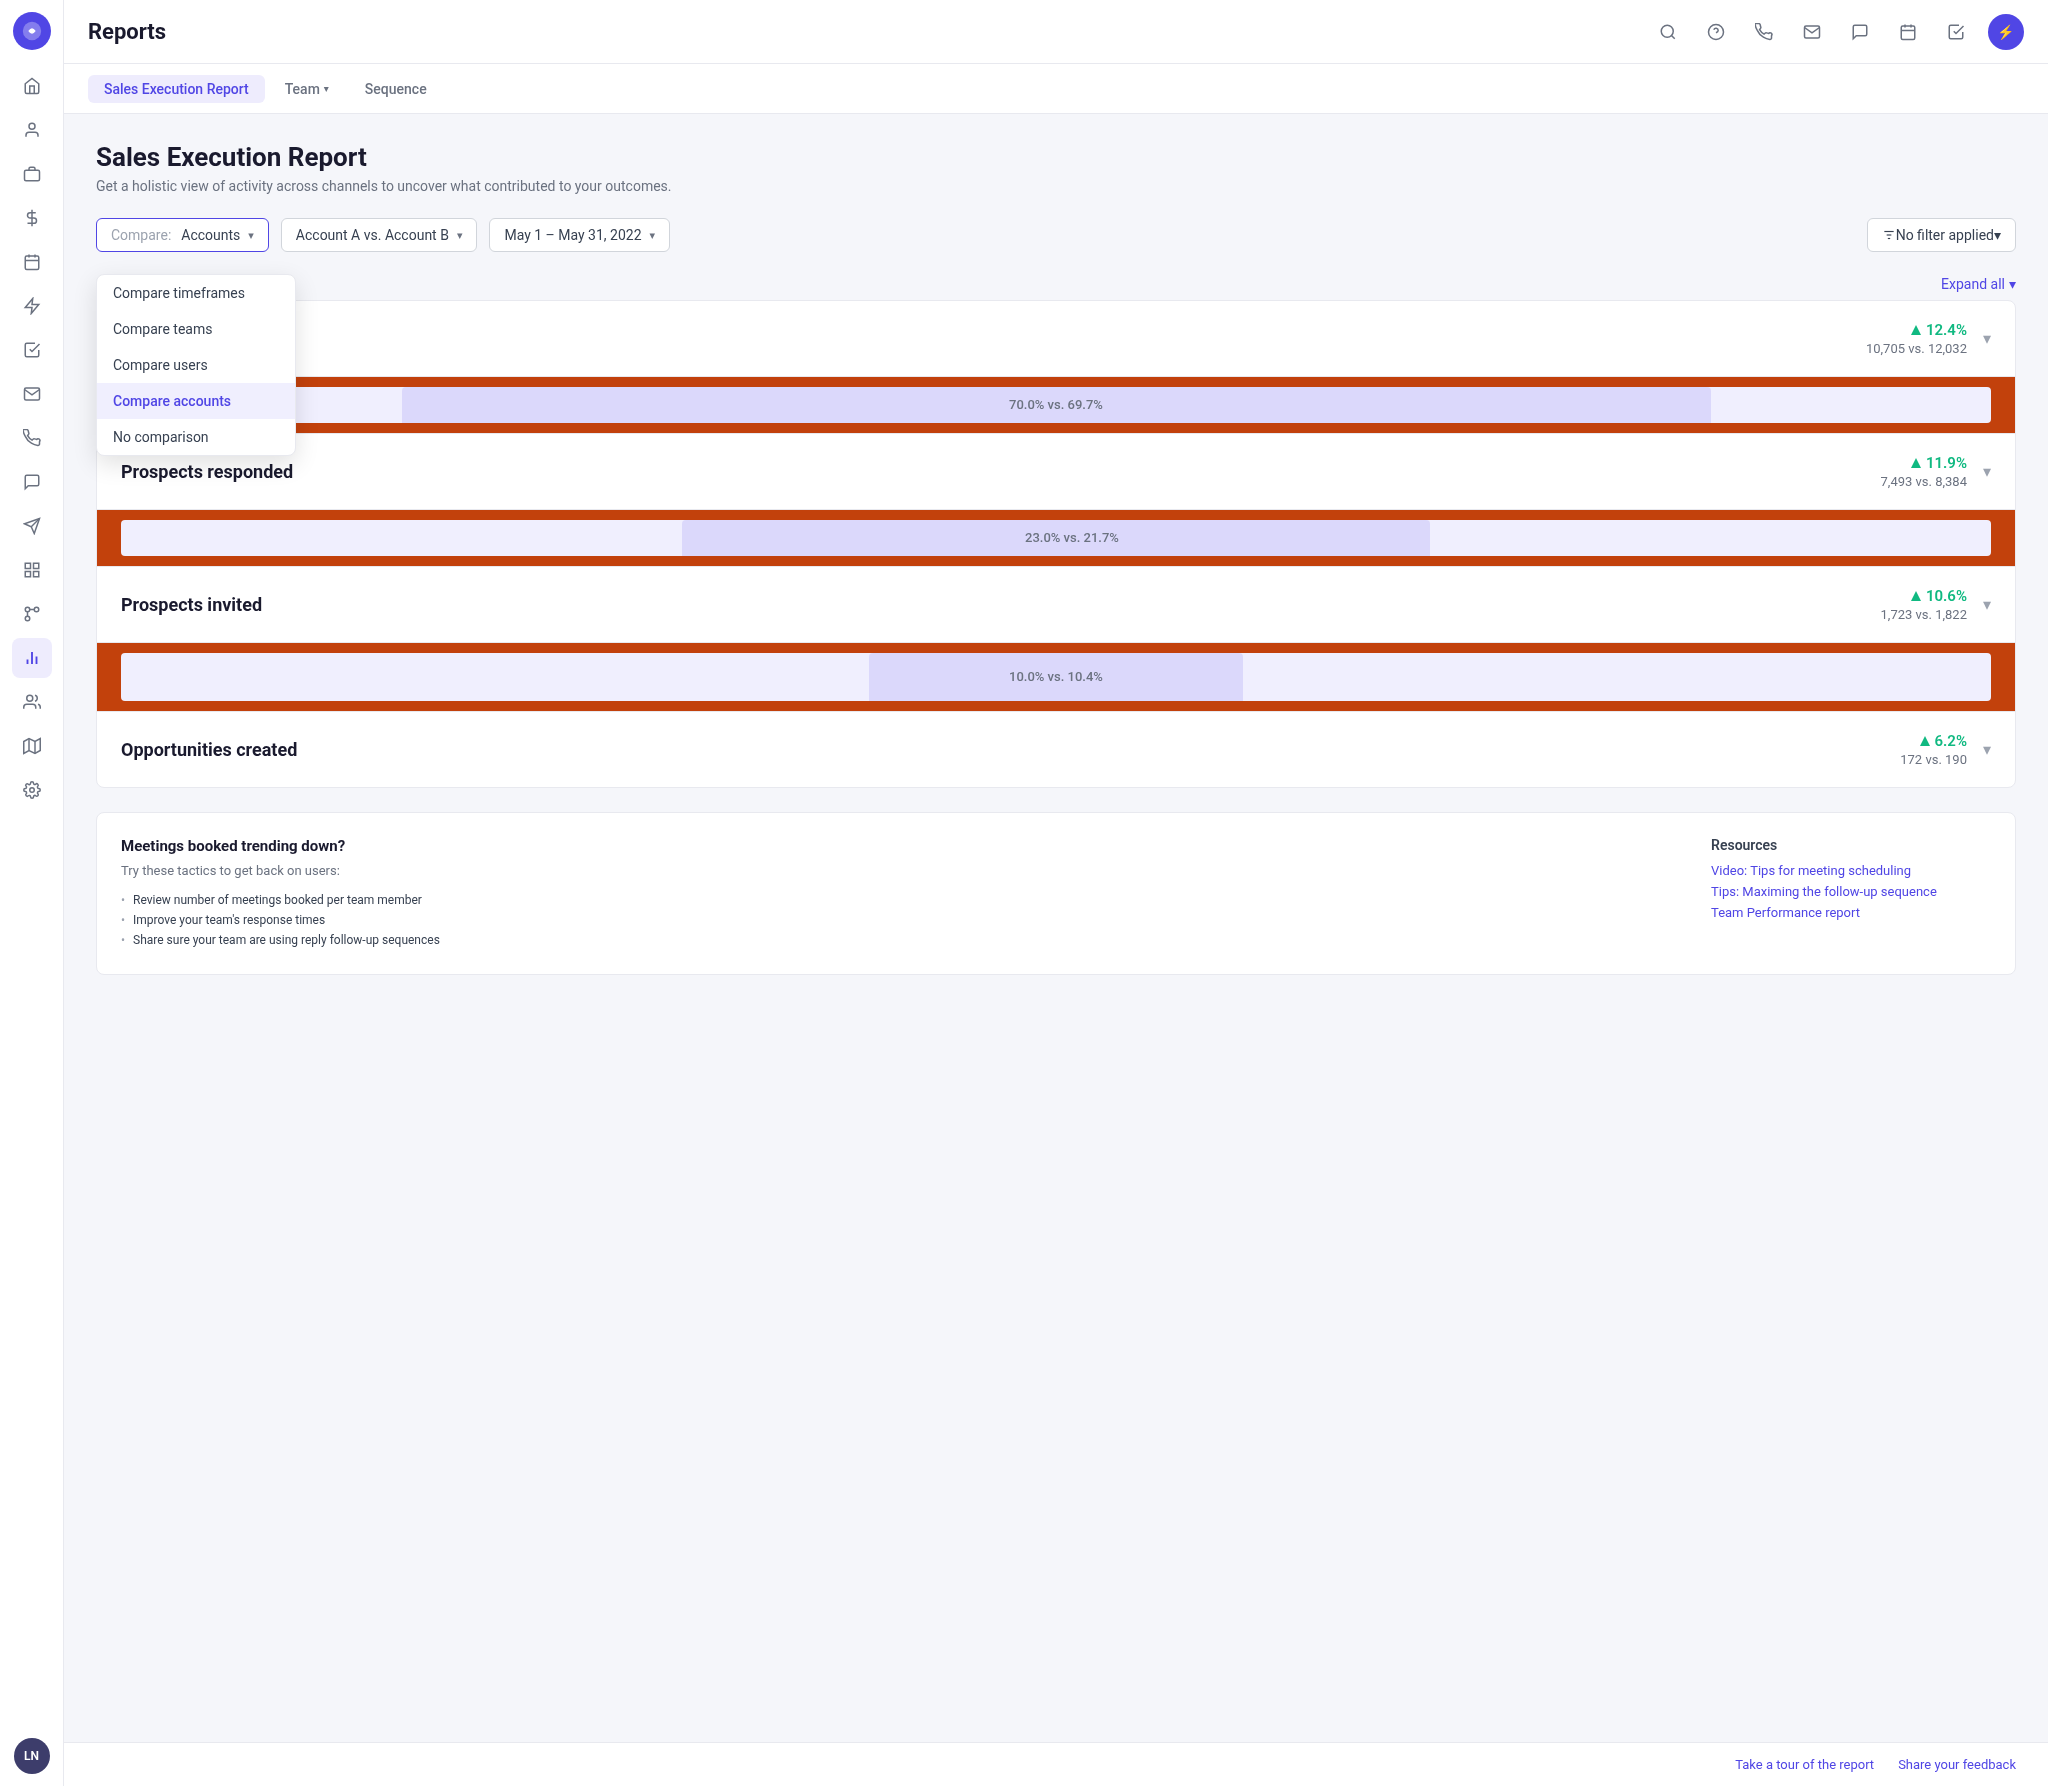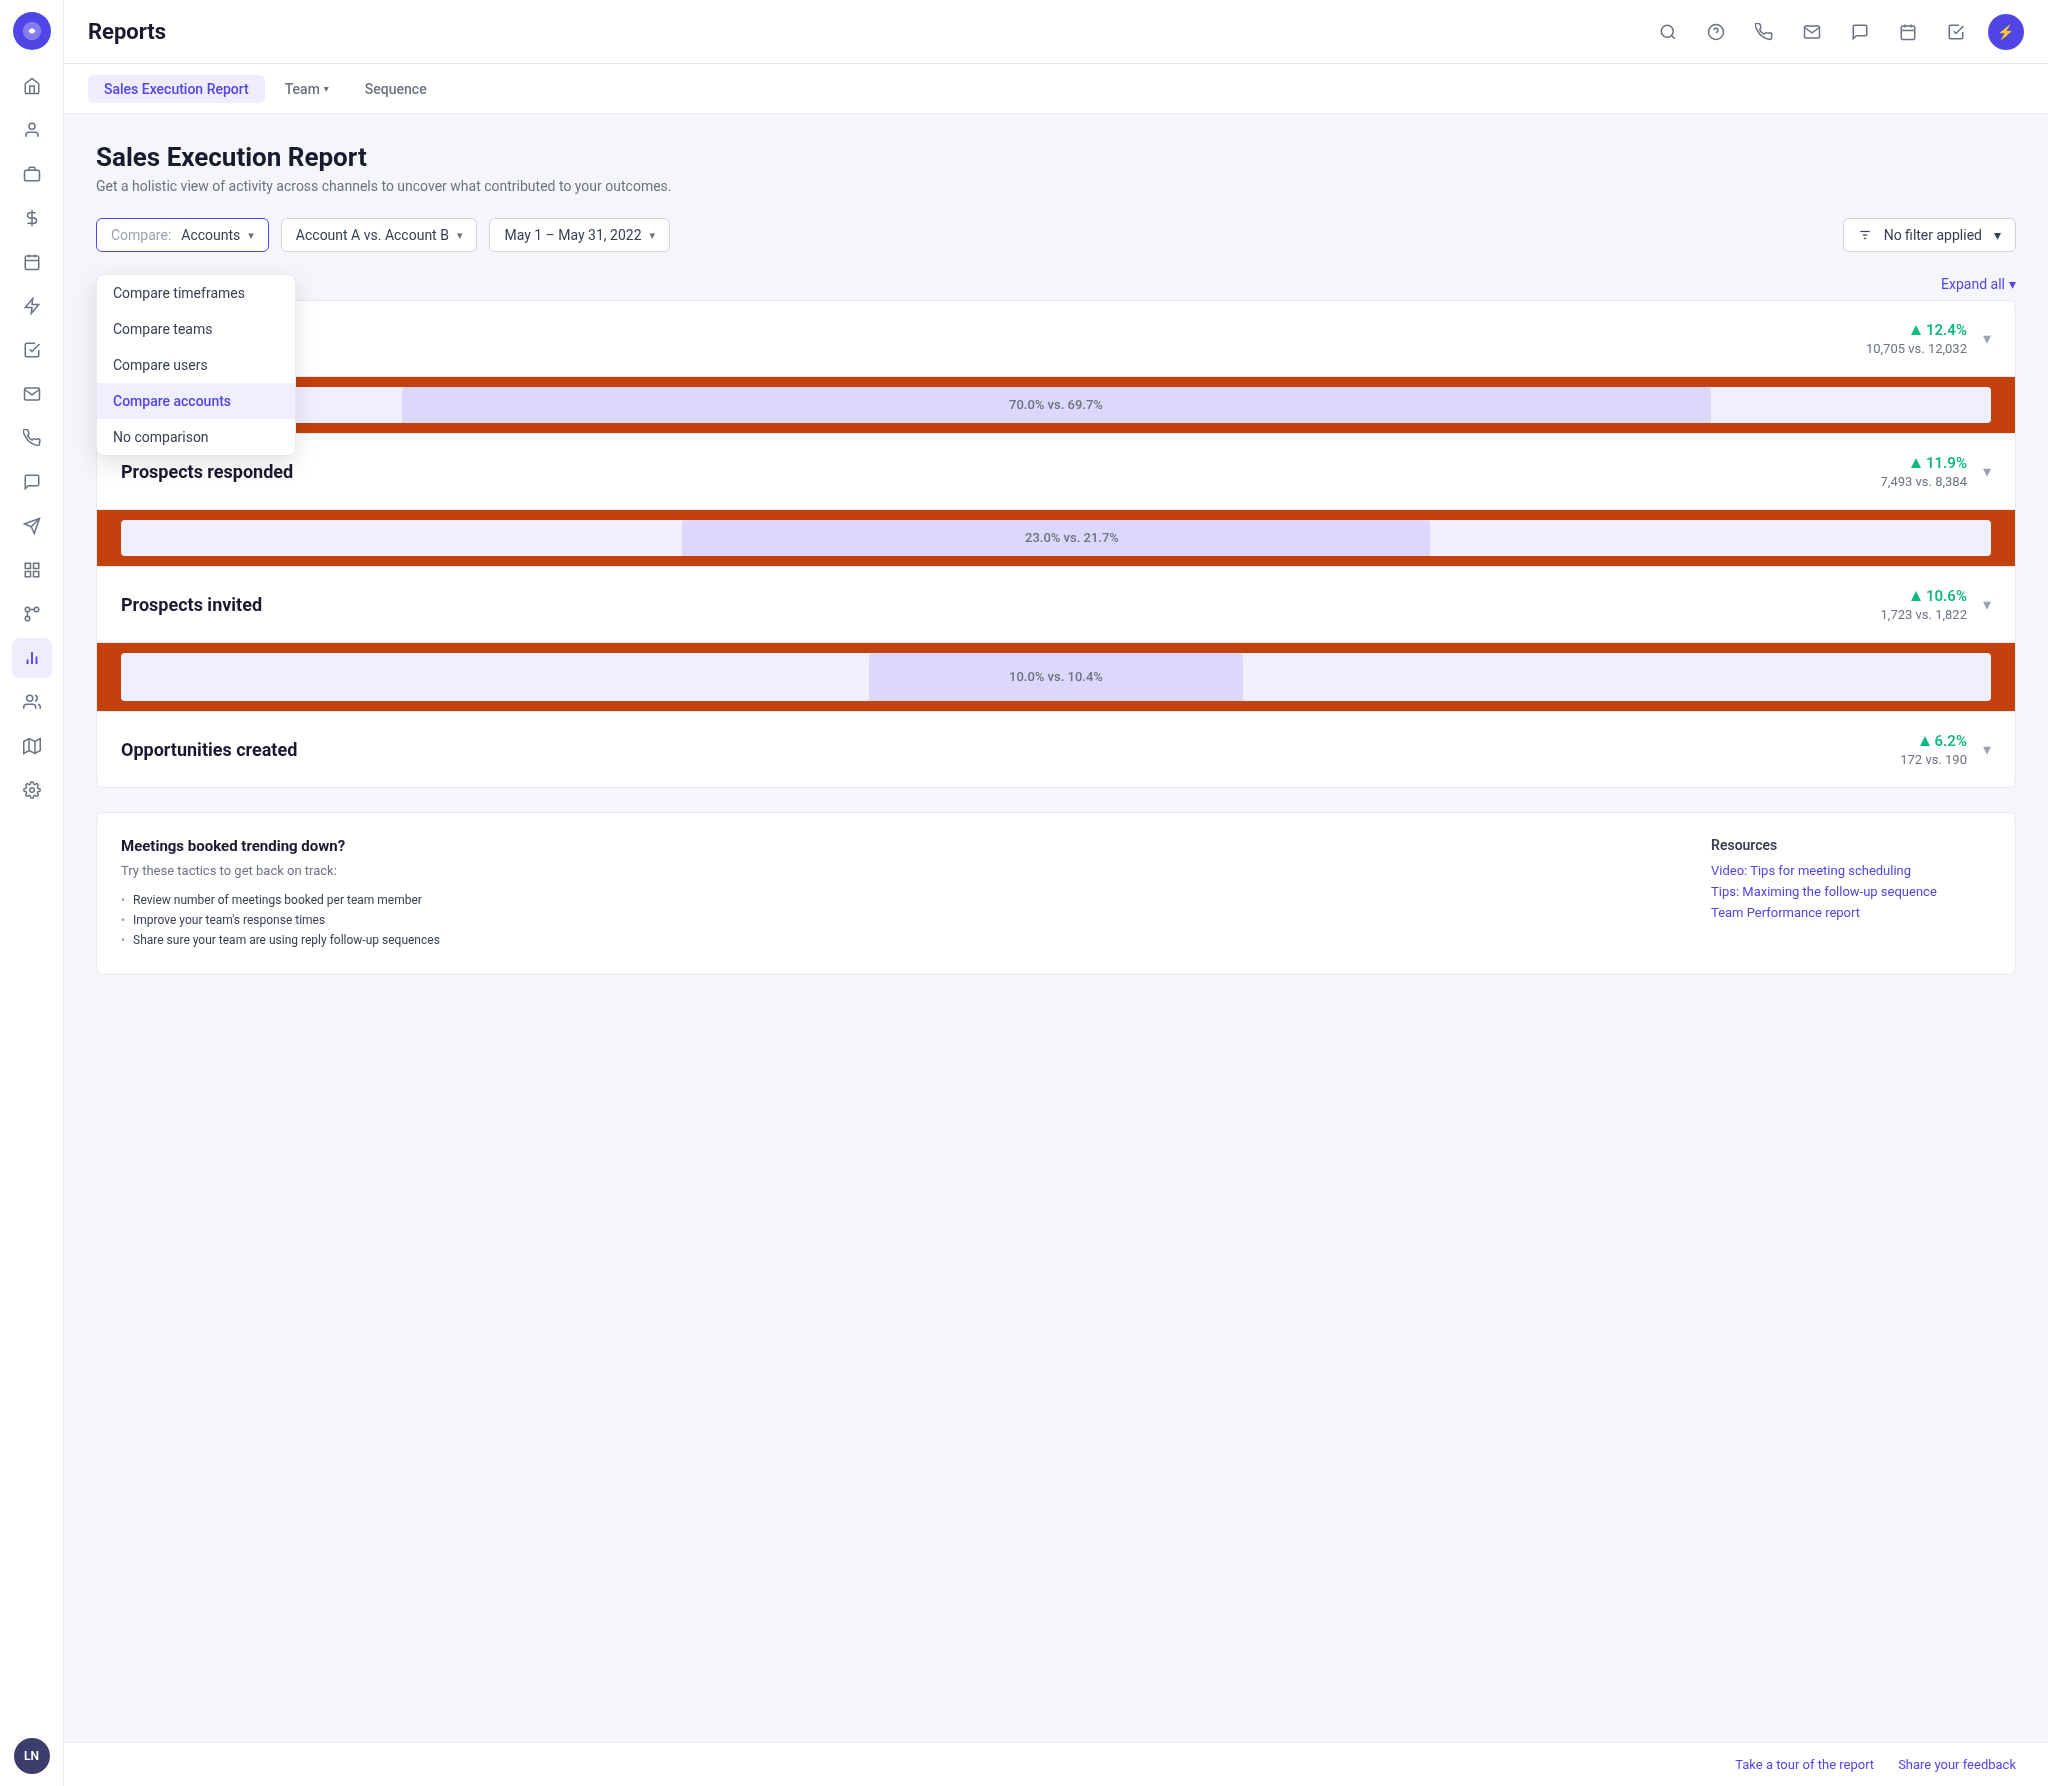--- a/index.html
+++ b/index.html
@@ -176,21 +176,21 @@
     .no-filter-btn {
       background: #fff;
       border: 1px solid #d1d5db;
       border-radius: 6px;
       padding: 8px 14px;
       font-size: 14px;
       color: #374151;
       cursor: pointer;
       display: flex;
       align-items: center;
-      gap: 12px;
+      gap: 0;
     }
 
     
     .dropdown-menu {
       position: absolute;
       top: 56px;
       left: 0;
       background: #fff;
       border: 1px solid #e8e9ef;
       border-radius: 8px;
@@ -671,21 +671,21 @@
             </div>
             <div class="chevron-icon">▾</div>
           </div>
         </div>
 
       </div>
 
       <div class="tip-card">
         <div class="tip-left">
           <div class="tip-title">Meetings booked trending down?</div>
-          <div class="tip-desc">Try these tactics to get back on track:</div>
+          <div class="tip-desc">Try these tactics to get back on users:</div>
           <ul class="tip-list">
             <li>Review number of meetings booked per team member</li>
             <li>Improve your team's response times</li>
             <li>Share sure your team are using reply follow-up sequences</li>
           </ul>
         </div>
         <div class="tip-right">
           <div class="tip-resources-title">Resources</div>
           <a class="tip-link" href="#">Video: Tips for meeting scheduling</a>
           <a class="tip-link" href="#">Tips: Maximing the follow-up sequence</a>

